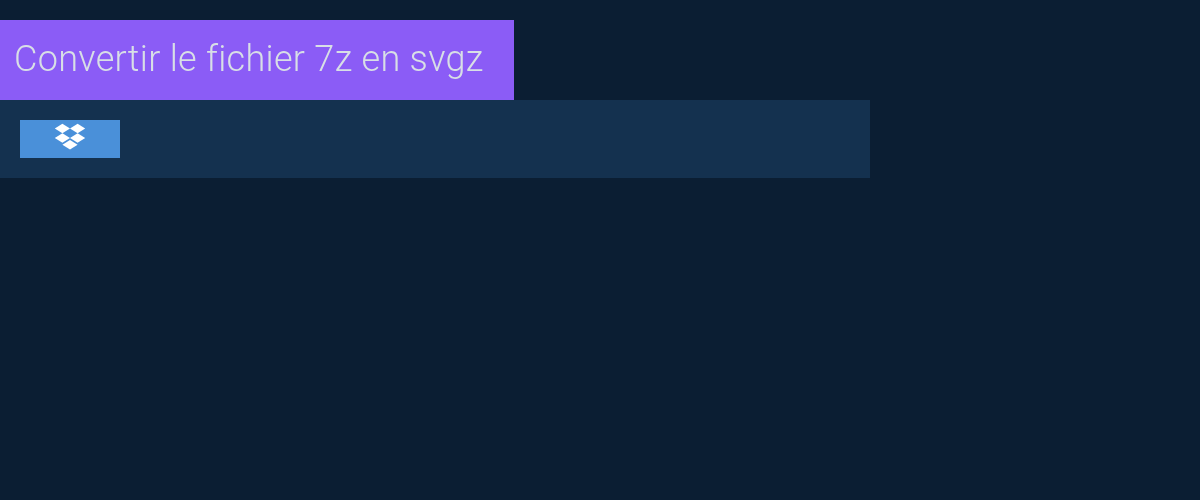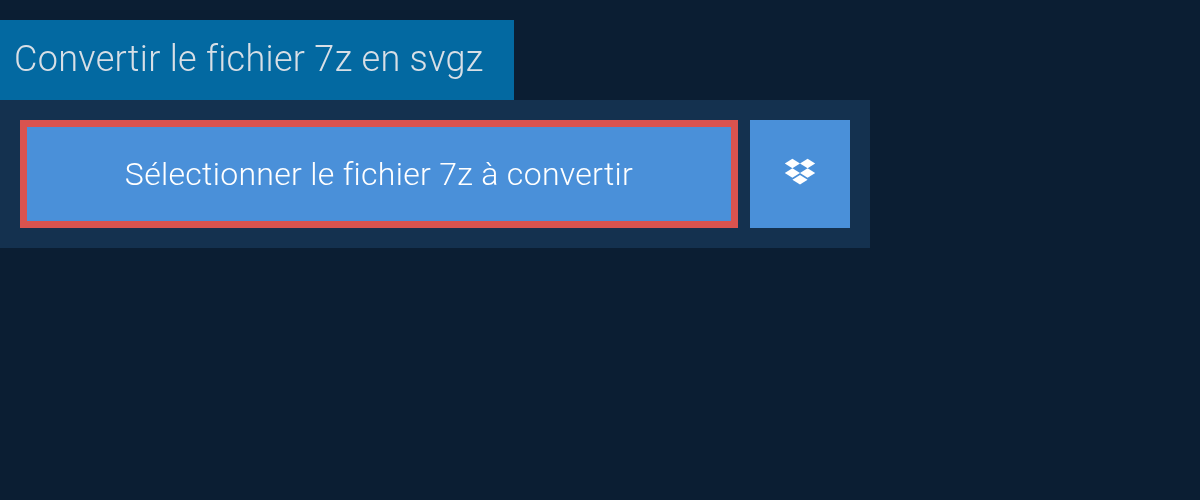--- a/index.html
+++ b/index.html
@@ -8,21 +8,21 @@
       box-sizing: border-box;
     }
     body {
       width: 1200px;
       height: 500px;
       background-color: #0b1e33;
       font-family: -apple-system, BlinkMacSystemFont, "Segoe UI", Roboto, Helvetica, Arial, sans-serif;
       overflow: hidden;
     }
     .header-tab {
-      background-color: #0369a1;
+      background-color: #8b5cf6;
       display: inline-block;
       padding: 18px 30px 20px 14px;
       margin-top: 20px;
       margin-left: 0;
     }
     .header-title {
       color: #d8dfe6;
       font-size: 36px;
       font-weight: 300;
       letter-spacing: 0.3px;
@@ -67,23 +67,20 @@
 </head>
 <body>
 
 
 
 <div class="header-tab">
   <h1 class="header-title">Convertir le fichier 7z en svgz</h1>
 </div>
 
 <div class="upload-panel">
-  <div class="select-file-button">
-    <span>Sélectionner le fichier 7z à convertir</span>
-  </div>
   <div class="dropbox-button">
     <span class="dropbox-icon">
       <svg viewBox="0 0 40 40" xmlns="http://www.w3.org/2000/svg">
         <path fill="#ffffff" d="M12 4 L20 9 L12 14 L4 9 Z"></path>
         <path fill="#ffffff" d="M28 4 L36 9 L28 14 L20 9 Z"></path>
         <path fill="#ffffff" d="M4 19 L12 14 L20 19 L12 24 Z"></path>
         <path fill="#ffffff" d="M20 19 L28 14 L36 19 L28 24 Z"></path>
         <path fill="#ffffff" d="M12 26 L20 21 L28 26 L20 31 Z"></path>
       </svg>
     </span>

